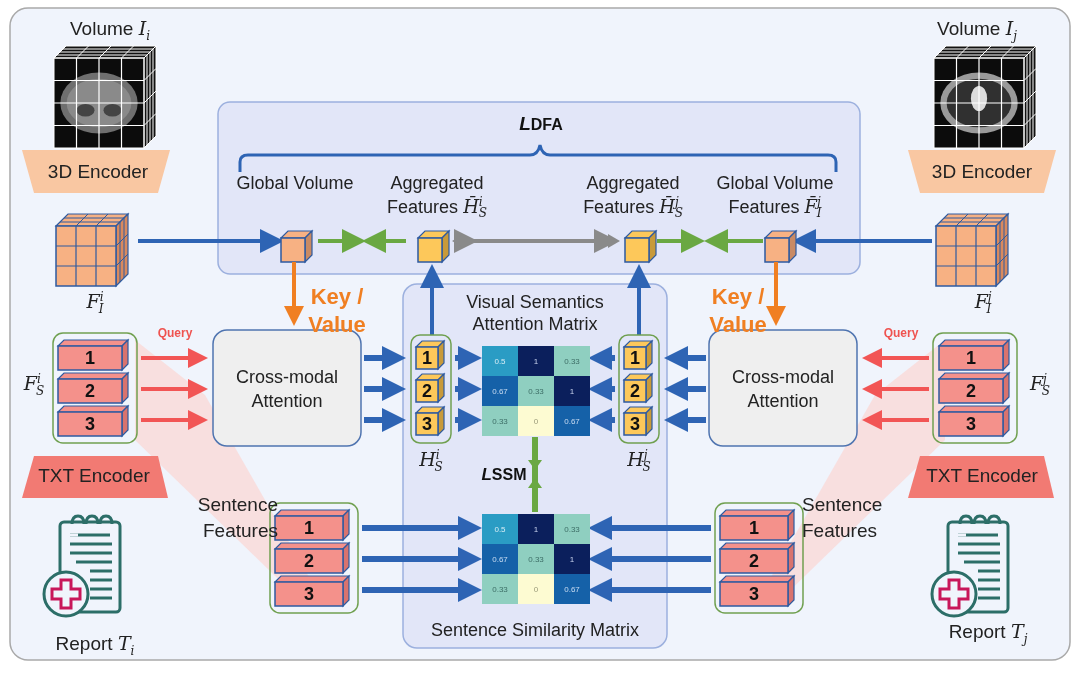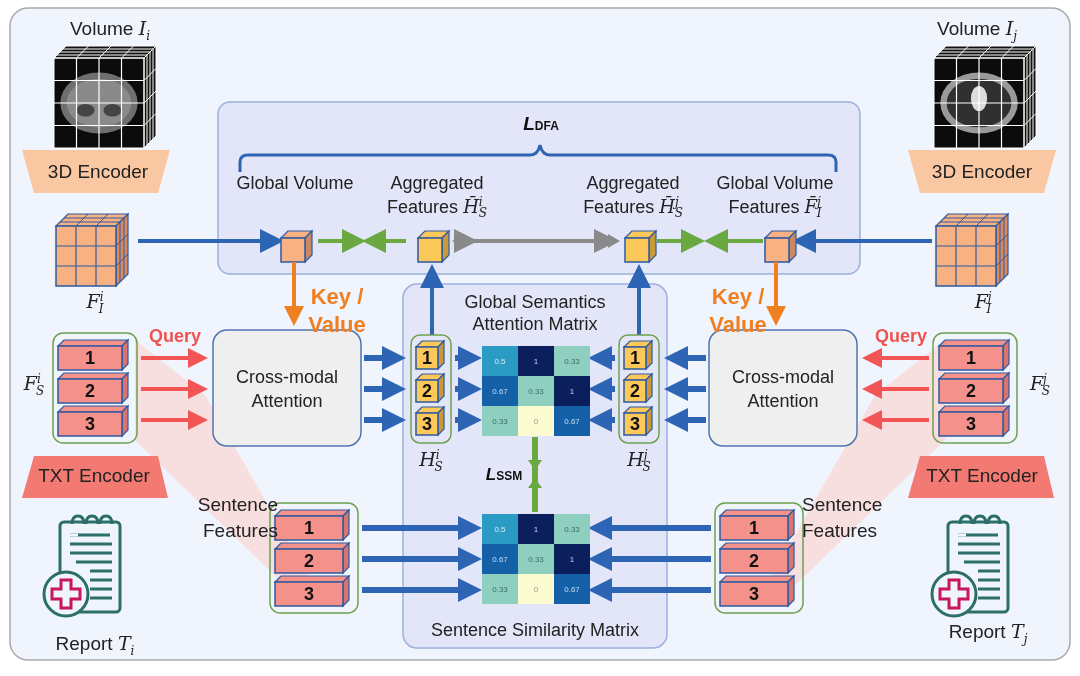--- a/index.html
+++ b/index.html
@@ -2,23 +2,23 @@
 <html><head>
 <meta charset="utf-8">
 <style>
   html, body { margin: 0; padding: 0; background: #ffffff; }
   body { width: 1080px; height: 676px; position: relative; overflow: hidden;
          font-family: "Liberation Sans", "DejaVu Sans", sans-serif; color: #1a1a1a; }
   #stage { position: absolute; left: 0; top: 0; width: 1080px; height: 676px; }
   .lbl { position: absolute; font-size: 19px; line-height: 1.2; text-align: center; white-space: nowrap; color: #222; }
   .math { font-family: "DejaVu Serif", "Liberation Serif", serif; font-style: italic; }
   .orange-lbl { color: #f07f22; font-weight: bold; font-size: 22px; }
-  .red-lbl { color: #ef5350; font-weight: bold; font-size: 18px; }
+  .red-lbl { color: #ef5350; font-weight: bold; font-size: 12px; }
   .loss { font-weight: bold; font-style: italic; font-size: 19px; color: #111; }
-  .loss sub { font-style: normal; font-size: 12px; vertical-align: baseline; }
+  .loss sub { font-style: normal; font-size: 16px; vertical-align: baseline; }
   sup, sub { font-size: 12px; }
 </style>
 </head>
 <body>
 
 <div id="stage">
 <svg id="svg" width="1080" height="676" viewBox="0 0 1080 676" xmlns="http://www.w3.org/2000/svg">
   <defs>
     <marker id="mBlue" markerWidth="6" markerHeight="6" refX="4" refY="3" orient="auto">
           <path d="M0,0 L6,3 L0,6 Z" fill="#2e64b4"></path>
@@ -459,21 +459,21 @@
 <div class="lbl orange-lbl" style="left:302px;top:283px;width:70px;line-height:1.25;">
       <div>Key /</div>
       <div>Value</div>
     </div>
 <div class="lbl orange-lbl" style="left:703px;top:283px;width:70px;line-height:1.25;">
       <div>Key /</div>
       <div>Value</div>
     </div>
 
 <div class="lbl" style="left:420px;top:292px;width:230px;font-size:18px;">
-      <div>Global Semantics</div>
+      <div>Visual Semantics</div>
       <div>Attention Matrix</div>
     </div>
 
 <div class="lbl red-lbl" style="left:140px;top:326px;width:70px;">Query</div>
 <div class="lbl red-lbl" style="left:866px;top:326px;width:70px;">Query</div>
 
 <div class="lbl" style="left:213px;top:365px;width:148px;font-size:18px;line-height:1.35;">
       <div>Cross-modal</div>
       <div>Attention</div>
     </div>

